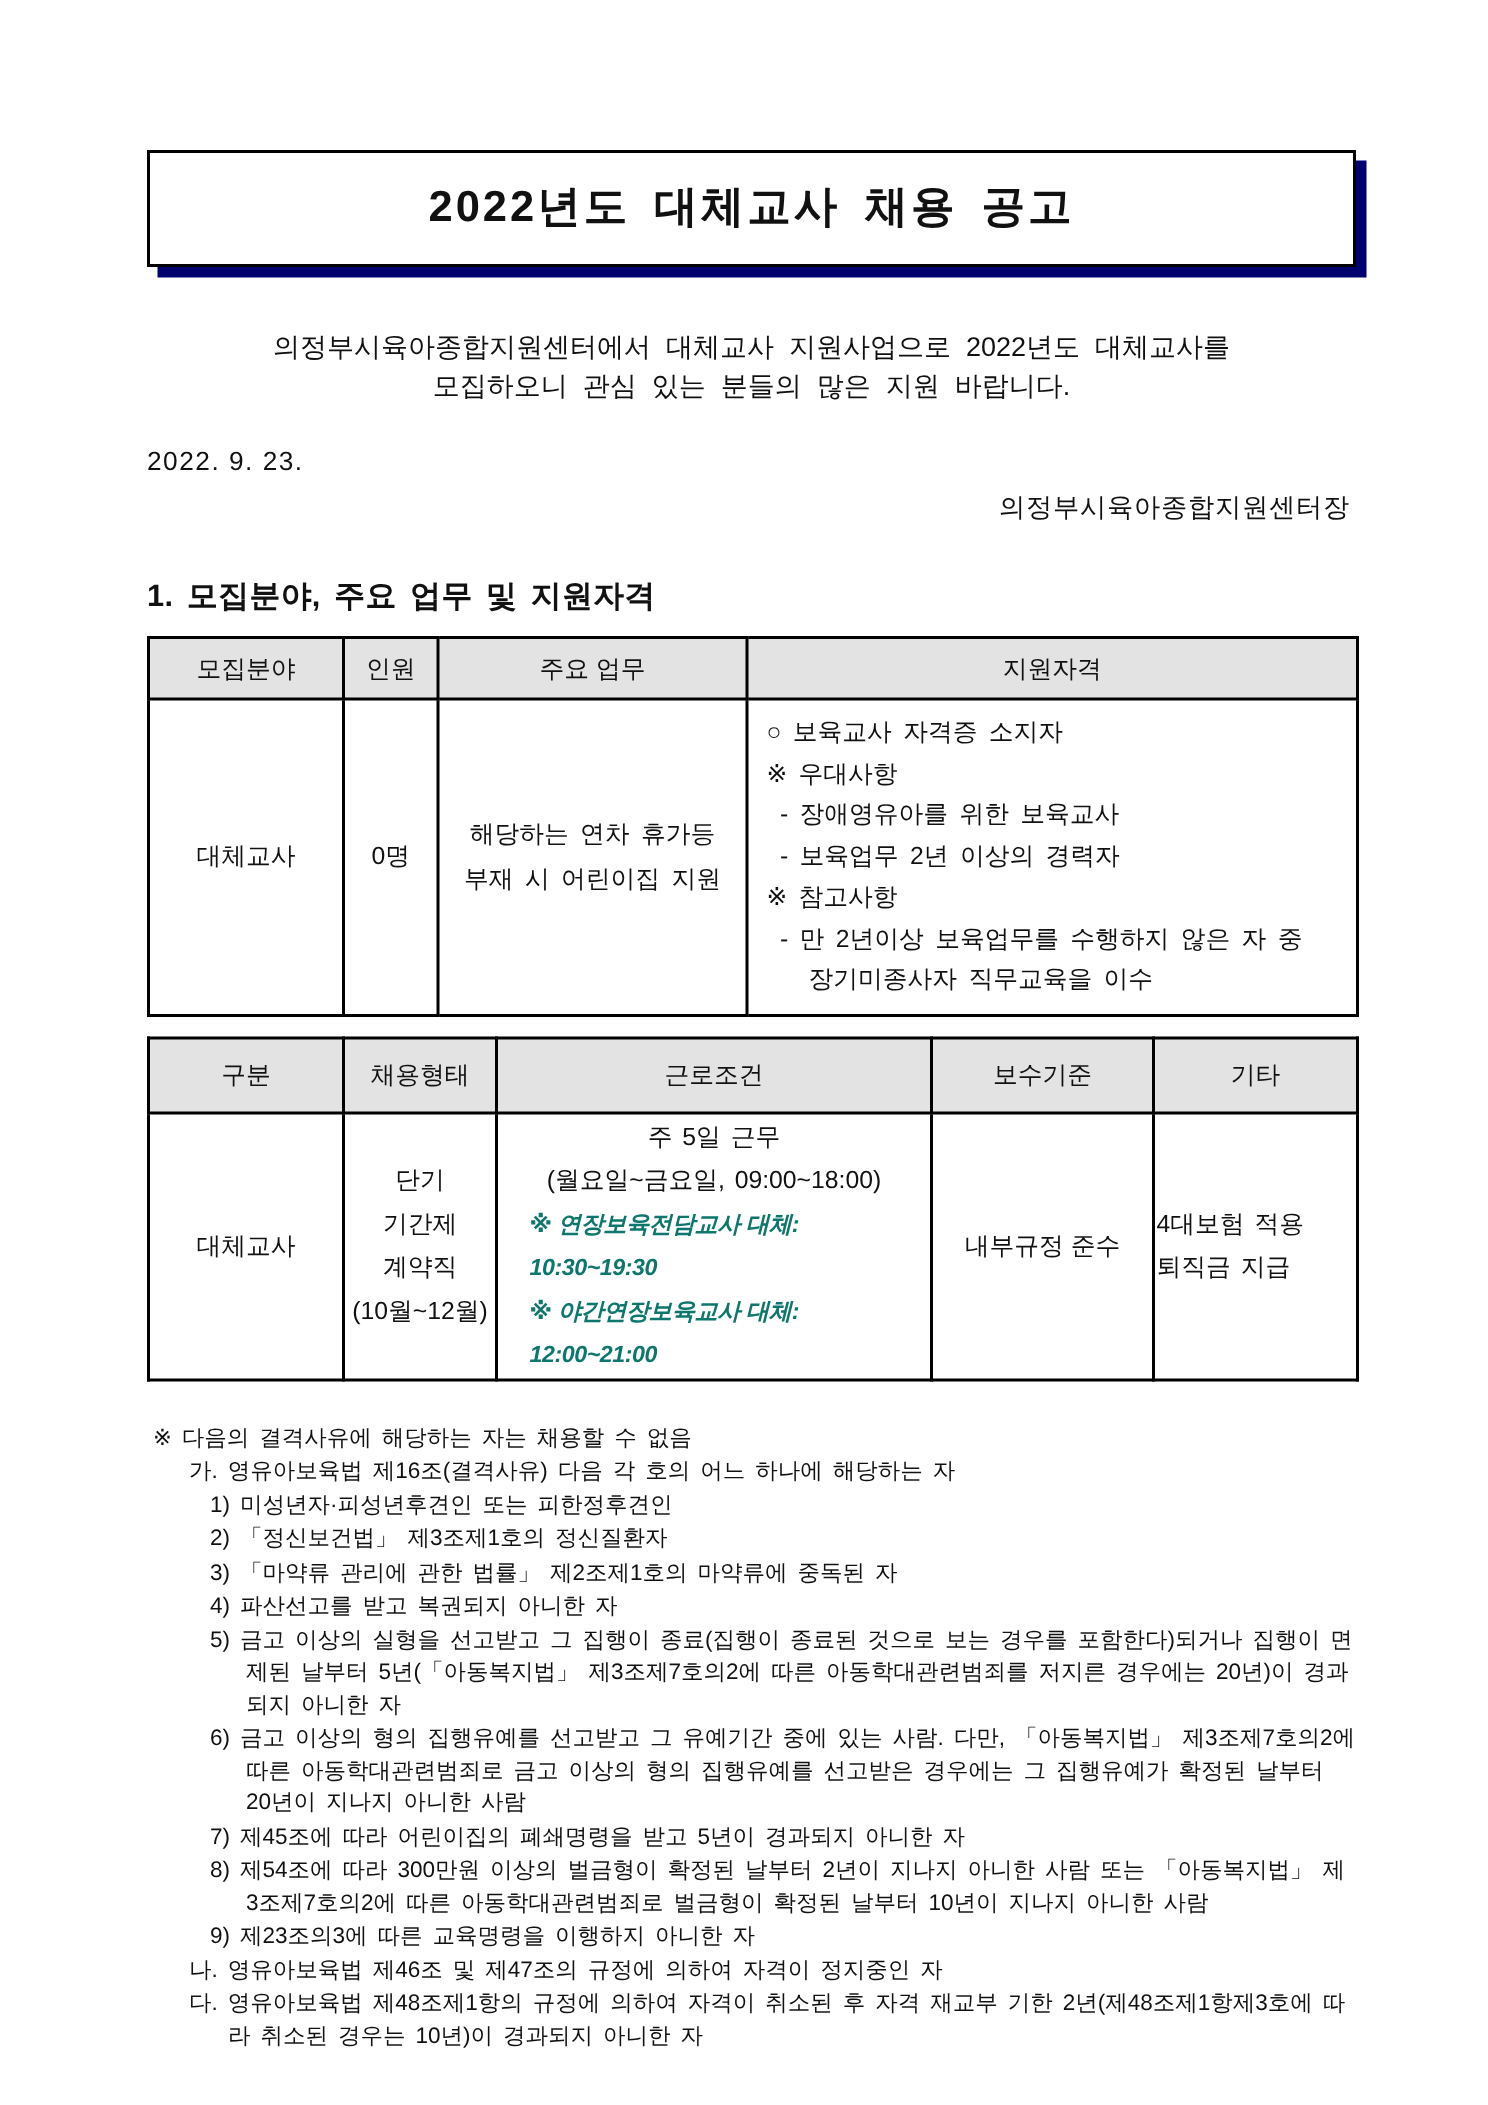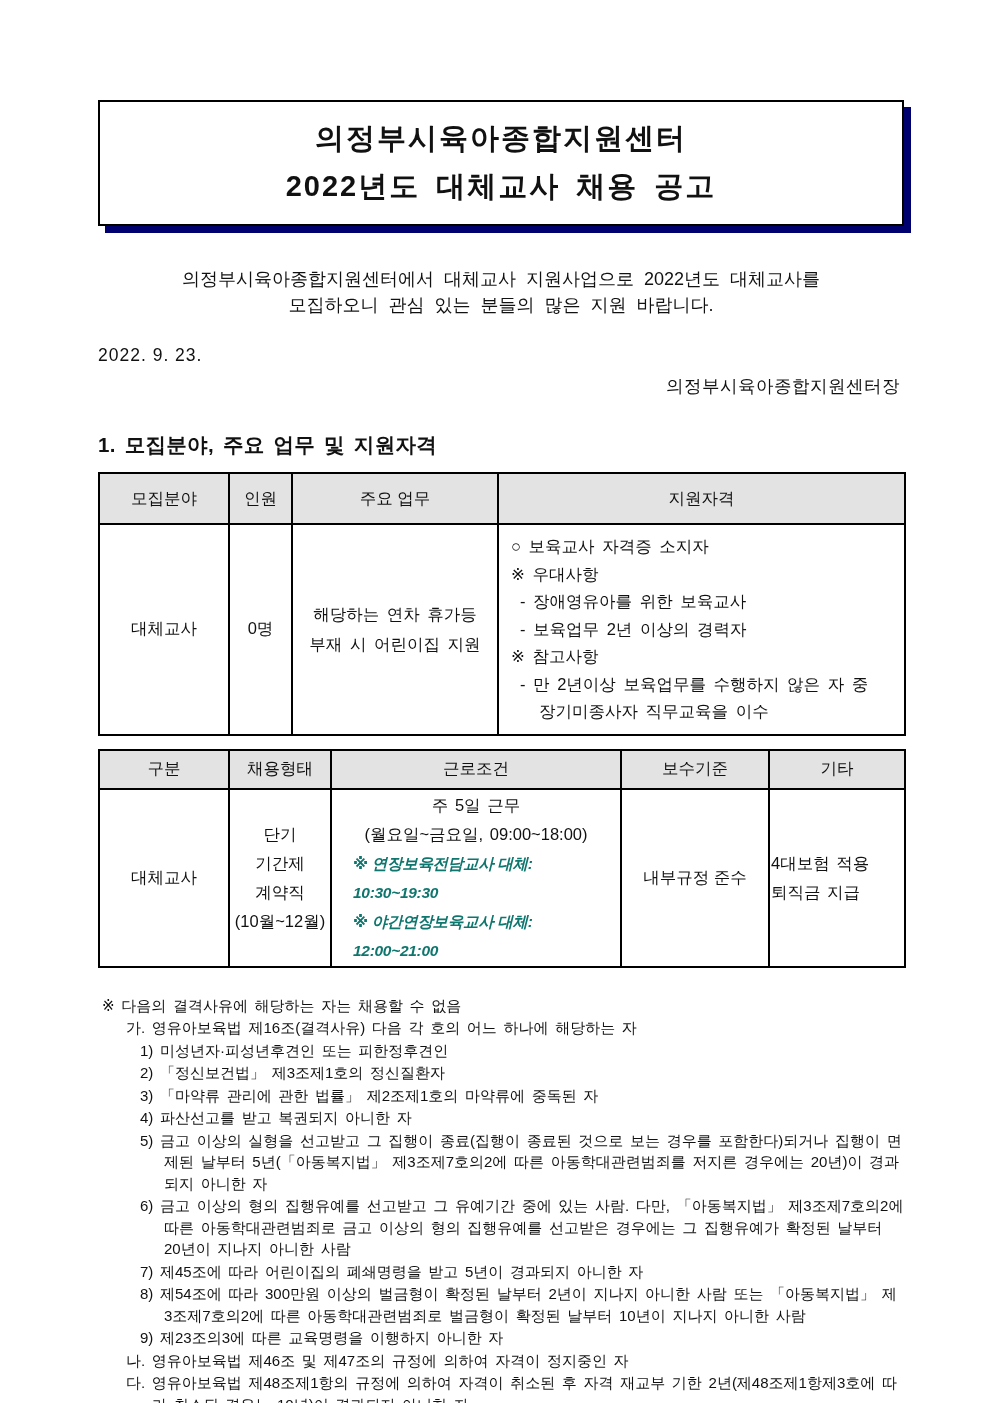--- a/index.html
+++ b/index.html
@@ -76,22 +76,22 @@
     margin-top: 13px;
     table-layout: fixed;
   }
   th, td { border: 2px solid #000000; }
   th {
     background: #e3e3e3;
     font-weight: normal;
     font-size: 16.5px;
     text-align: center;
   }
-  .t1 th { height: 51px; margin-top: 40px; }
-  .t2 th { height: 39px; }
+  .t1 th { height: 41px; margin-top: 40px; }
+  .t2 th { height: 50px; }
   td { font-size: 16.5px; vertical-align: middle; }
   .cell-center { text-align: center; }
   .t1 .body-row { height: 194px; }
   .t2 .body-row { height: 118px; }
 
   .duty-line { line-height: 30px; text-align: center; word-spacing: 3px; }
 
   .qual-cell { padding: 8px 8px 8px 12px; }
   .qual-line { line-height: 27.5px; word-spacing: 3px; }
   .q-dash { padding-left: 9px; }
@@ -124,21 +124,20 @@
   .l2  { padding-left: 62px; text-indent: -24px; }
   .l1h { padding-left: 50px; text-indent: -26px; }
 </style>
 </head>
 <body>
 
 <div class="page">
   <div class="content">
 
     <div class="title-box">
-      <div class="title-line">의정부시육아종합지원센터</div>
       <div class="title-line">2022년도  대체교사  채용  공고</div>
     </div>
 
     <div class="intro">
       <div>의정부시육아종합지원센터에서 대체교사 지원사업으로 2022년도 대체교사를</div>
       <div>모집하오니 관심 있는 분들의 많은 지원 바랍니다.</div>
     </div>
 
     <div class="date-line">2022. 9. 23.</div>
     <div class="sig-line">의정부시육아종합지원센터장</div>

